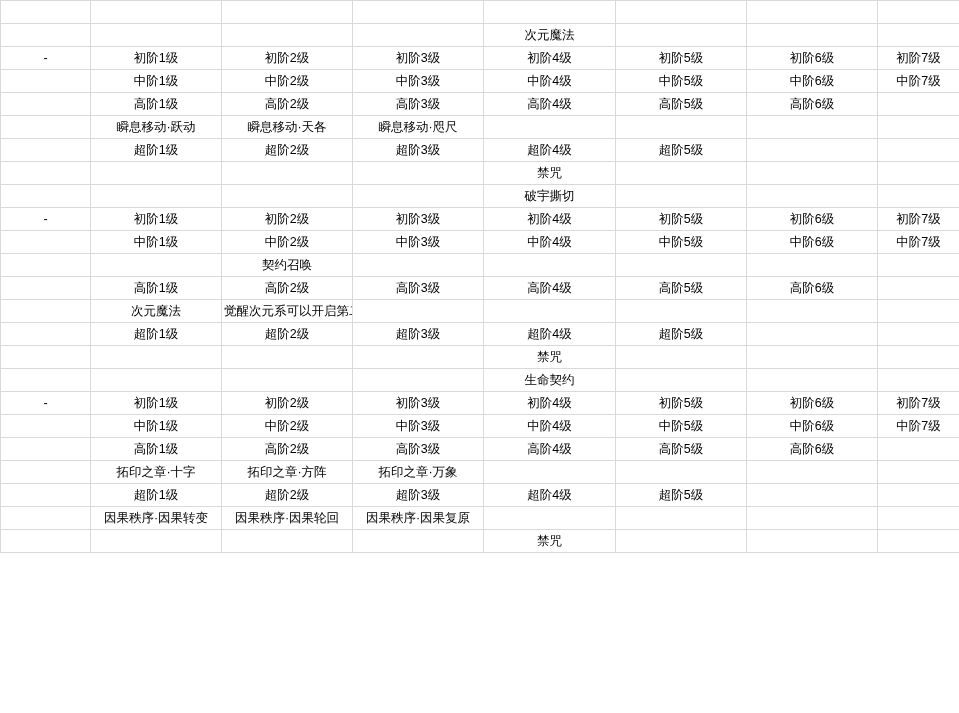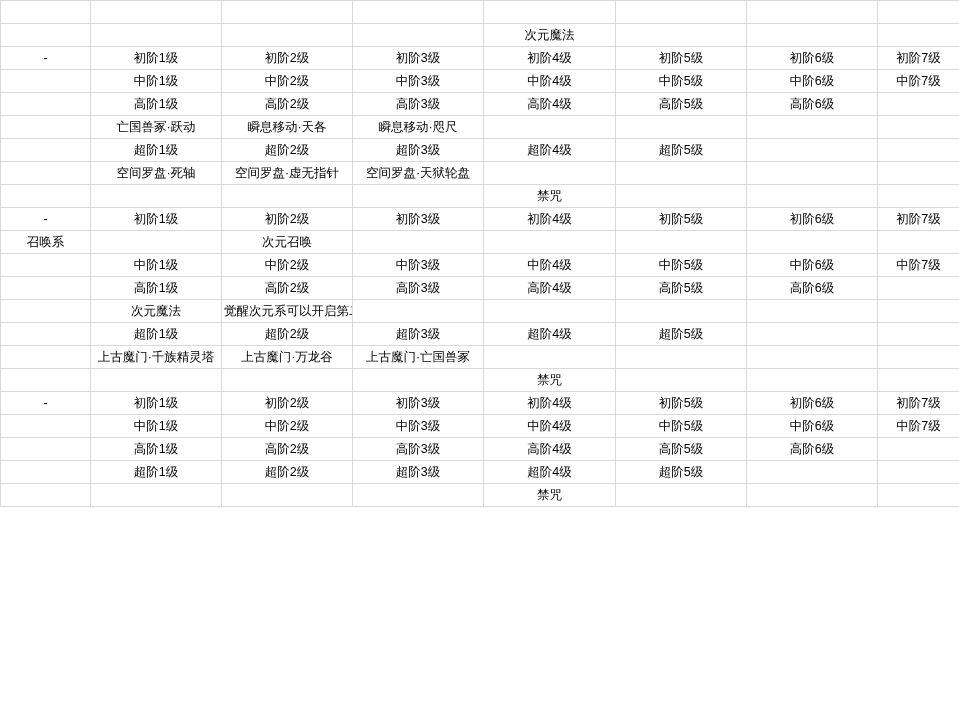--- a/index.html
+++ b/index.html
@@ -111,90 +111,90 @@
           <td>高阶1级</td>
           <td>高阶2级</td>
           <td>高阶3级</td>
           <td>高阶4级</td>
           <td>高阶5级</td>
           <td>高阶6级</td>
           <td class="empty"></td>
         </tr>
         <tr>
           <td class="empty"></td>
-          <td>亡国兽冢·跃动</td>
+          <td>瞬息移动·跃动</td>
           <td>瞬息移动·天各</td>
           <td>瞬息移动·咫尺</td>
           <td class="empty"></td>
           <td class="empty"></td>
           <td class="empty"></td>
           <td class="empty"></td>
         </tr>
         <tr>
           <td class="empty"></td>
           <td>超阶1级</td>
           <td>超阶2级</td>
           <td>超阶3级</td>
           <td>超阶4级</td>
           <td>超阶5级</td>
           <td class="empty"></td>
           <td class="empty"></td>
         </tr>
         <tr>
           <td class="empty"></td>
-          <td>空间罗盘·死轴</td>
-          <td>空间罗盘·虚无指针</td>
-          <td>空间罗盘·天狱轮盘</td>
-          <td class="empty"></td>
-          <td class="empty"></td>
-          <td class="empty"></td>
-          <td class="empty"></td>
-        </tr>
-        <tr>
-          <td class="empty"></td>
           <td class="empty"></td>
           <td class="empty"></td>
           <td class="empty"></td>
           <td class="forbidden-label">禁咒</td>
+          <td class="empty"></td>
+          <td class="empty"></td>
+          <td class="empty"></td>
+        </tr>
+        <tr>
+          <td class="empty"></td>
+          <td class="empty"></td>
+          <td class="empty"></td>
+          <td class="empty"></td>
+          <td>破宇撕切</td>
           <td class="empty"></td>
           <td class="empty"></td>
           <td class="empty"></td>
         </tr>
         <tr>
           <td class="dash">-</td>
           <td>初阶1级</td>
           <td>初阶2级</td>
           <td>初阶3级</td>
           <td>初阶4级</td>
           <td>初阶5级</td>
           <td>初阶6级</td>
           <td>初阶7级</td>
         </tr>
         <tr>
-          <td>召唤系</td>
-          <td class="empty"></td>
-          <td>次元召唤</td>
-          <td class="empty"></td>
-          <td class="empty"></td>
-          <td class="empty"></td>
-          <td class="empty"></td>
-          <td class="empty"></td>
-        </tr>
-        <tr>
           <td class="empty"></td>
           <td>中阶1级</td>
           <td>中阶2级</td>
           <td>中阶3级</td>
           <td>中阶4级</td>
           <td>中阶5级</td>
           <td>中阶6级</td>
           <td>中阶7级</td>
         </tr>
         <tr>
           <td class="empty"></td>
+          <td class="empty"></td>
+          <td>契约召唤</td>
+          <td class="empty"></td>
+          <td class="empty"></td>
+          <td class="empty"></td>
+          <td class="empty"></td>
+          <td class="empty"></td>
+        </tr>
+        <tr>
+          <td class="empty"></td>
           <td>高阶1级</td>
           <td>高阶2级</td>
           <td>高阶3级</td>
           <td>高阶4级</td>
           <td>高阶5级</td>
           <td>高阶6级</td>
           <td class="empty"></td>
         </tr>
         <tr>
           <td class="empty"></td>
@@ -211,34 +211,34 @@
           <td>超阶1级</td>
           <td>超阶2级</td>
           <td>超阶3级</td>
           <td>超阶4级</td>
           <td>超阶5级</td>
           <td class="empty"></td>
           <td class="empty"></td>
         </tr>
         <tr>
           <td class="empty"></td>
-          <td>上古魔门·千族精灵塔</td>
-          <td>上古魔门·万龙谷</td>
-          <td>上古魔门·亡国兽冢</td>
-          <td class="empty"></td>
-          <td class="empty"></td>
-          <td class="empty"></td>
-          <td class="empty"></td>
-        </tr>
-        <tr>
-          <td class="empty"></td>
           <td class="empty"></td>
           <td class="empty"></td>
           <td class="empty"></td>
           <td class="forbidden-label">禁咒</td>
+          <td class="empty"></td>
+          <td class="empty"></td>
+          <td class="empty"></td>
+        </tr>
+        <tr>
+          <td class="empty"></td>
+          <td class="empty"></td>
+          <td class="empty"></td>
+          <td class="empty"></td>
+          <td>生命契约</td>
           <td class="empty"></td>
           <td class="empty"></td>
           <td class="empty"></td>
         </tr>
         <tr>
           <td class="dash">-</td>
           <td>初阶1级</td>
           <td>初阶2级</td>
           <td>初阶3级</td>
           <td>初阶4级</td>
@@ -261,30 +261,50 @@
           <td>高阶1级</td>
           <td>高阶2级</td>
           <td>高阶3级</td>
           <td>高阶4级</td>
           <td>高阶5级</td>
           <td>高阶6级</td>
           <td class="empty"></td>
         </tr>
         <tr>
           <td class="empty"></td>
+          <td>拓印之章·十字</td>
+          <td>拓印之章·方阵</td>
+          <td>拓印之章·万象</td>
+          <td class="empty"></td>
+          <td class="empty"></td>
+          <td class="empty"></td>
+          <td class="empty"></td>
+        </tr>
+        <tr>
+          <td class="empty"></td>
           <td>超阶1级</td>
           <td>超阶2级</td>
           <td>超阶3级</td>
           <td>超阶4级</td>
           <td>超阶5级</td>
           <td class="empty"></td>
           <td class="empty"></td>
         </tr>
         <tr>
           <td class="empty"></td>
+          <td>因果秩序·因果转变</td>
+          <td>因果秩序·因果轮回</td>
+          <td>因果秩序·因果复原</td>
+          <td class="empty"></td>
+          <td class="empty"></td>
+          <td class="empty"></td>
+          <td class="empty"></td>
+        </tr>
+        <tr>
+          <td class="empty"></td>
           <td class="empty"></td>
           <td class="empty"></td>
           <td class="empty"></td>
           <td class="forbidden-label">禁咒</td>
           <td class="empty"></td>
           <td class="empty"></td>
           <td class="empty"></td>
         </tr>
       </tbody>
   </table>

